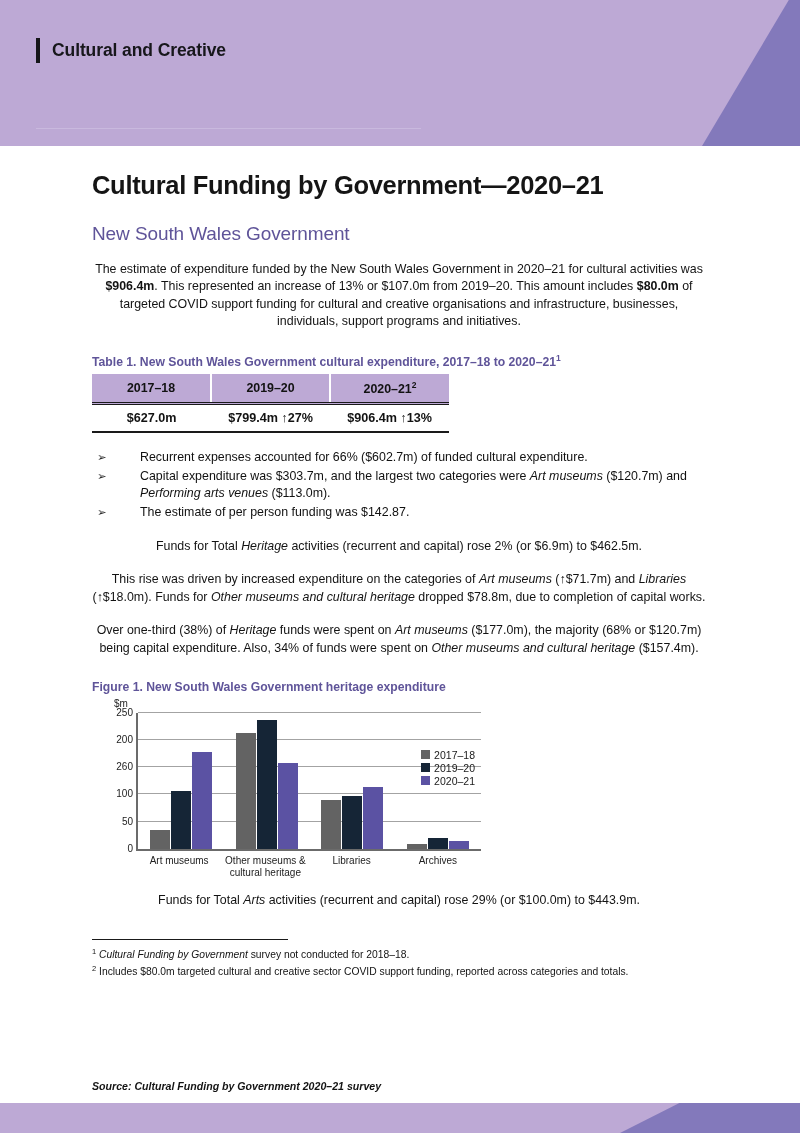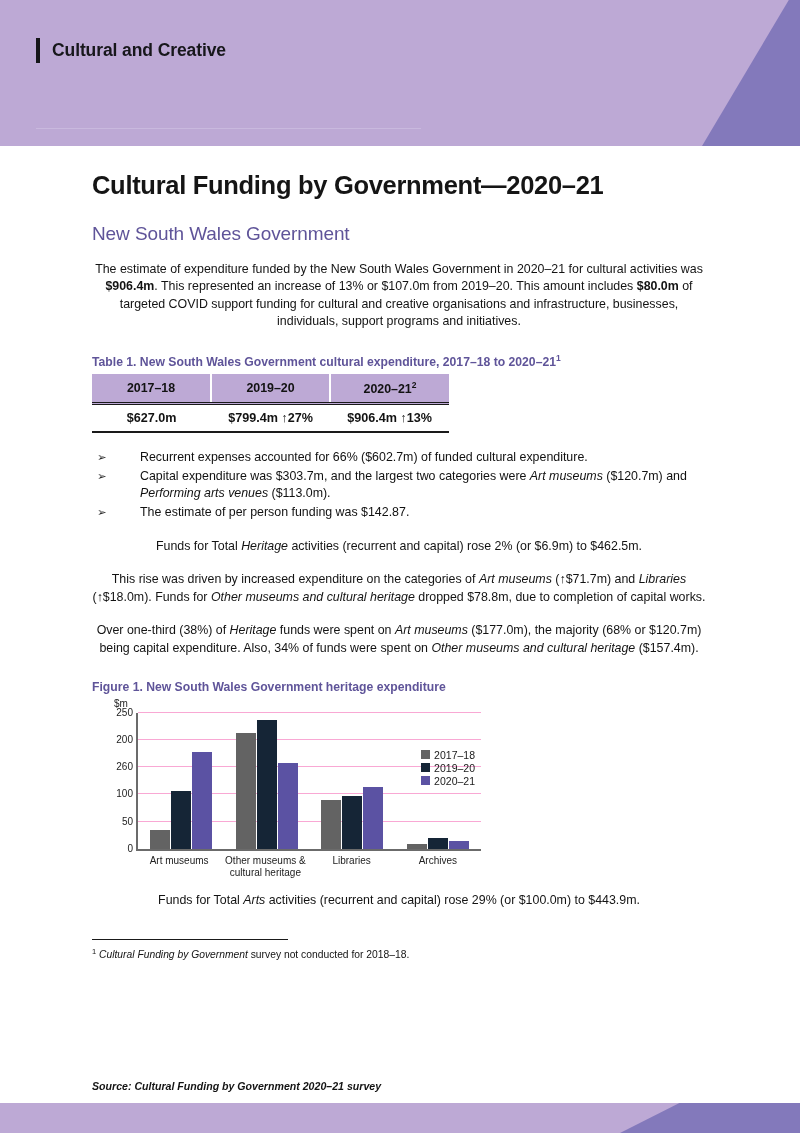--- a/index.html
+++ b/index.html
@@ -112,21 +112,21 @@
     font-size: 10px; color: #222;
   }
   .plot {
     position: absolute; left: 36px; top: 15px;
     width: 345px; height: 138px;
     border-left: 2px solid #6b6b6b;
     border-bottom: 2px solid #6b6b6b;
   }
   .gridline {
     position: absolute; left: 0; width: 100%;
-    height: 1px; background: #f9a8d4;
+    height: 1px; background: #a3a3a3;
   }
   .ytick {
     position: absolute; right: 100%; margin-right: 5px;
     transform: translateY(-50%);
     font-size: 10px; color: #222; white-space: nowrap;
   }
   .groups {
     position: absolute; left: 0; bottom: 0; width: 100%; height: 100%;
     display: flex; align-items: flex-end;
   }
@@ -317,20 +317,21 @@
           <div class="xlabel">
             <div>Archives</div>
           </div>
         </div>
     </div>
 
     <p class="body tight"><span>Funds for Total </span><span class="i">Arts</span><span> activities (recurrent and capital) rose 29% (or $100.0m) to $443.9m.</span></p>
 
     <div class="fn-rule"></div>
     <p class="footnote"><sup>1</sup> <span class="i">Cultural Funding by Government</span><span> survey not conducted for 2018–18.</span></p>
+    <p class="footnote"><sup>2</sup> <span>Includes $80.0m targeted cultural and creative sector COVID support funding, reported across categories and totals.</span></p>
 
   </div>
 </div>
 
 <p class="source">Source: Cultural Funding by Government 2020–21 survey</p>
 
 <div class="footer">
   <div class="footer-left"></div>
   <div class="footer-right"></div>
 </div>

